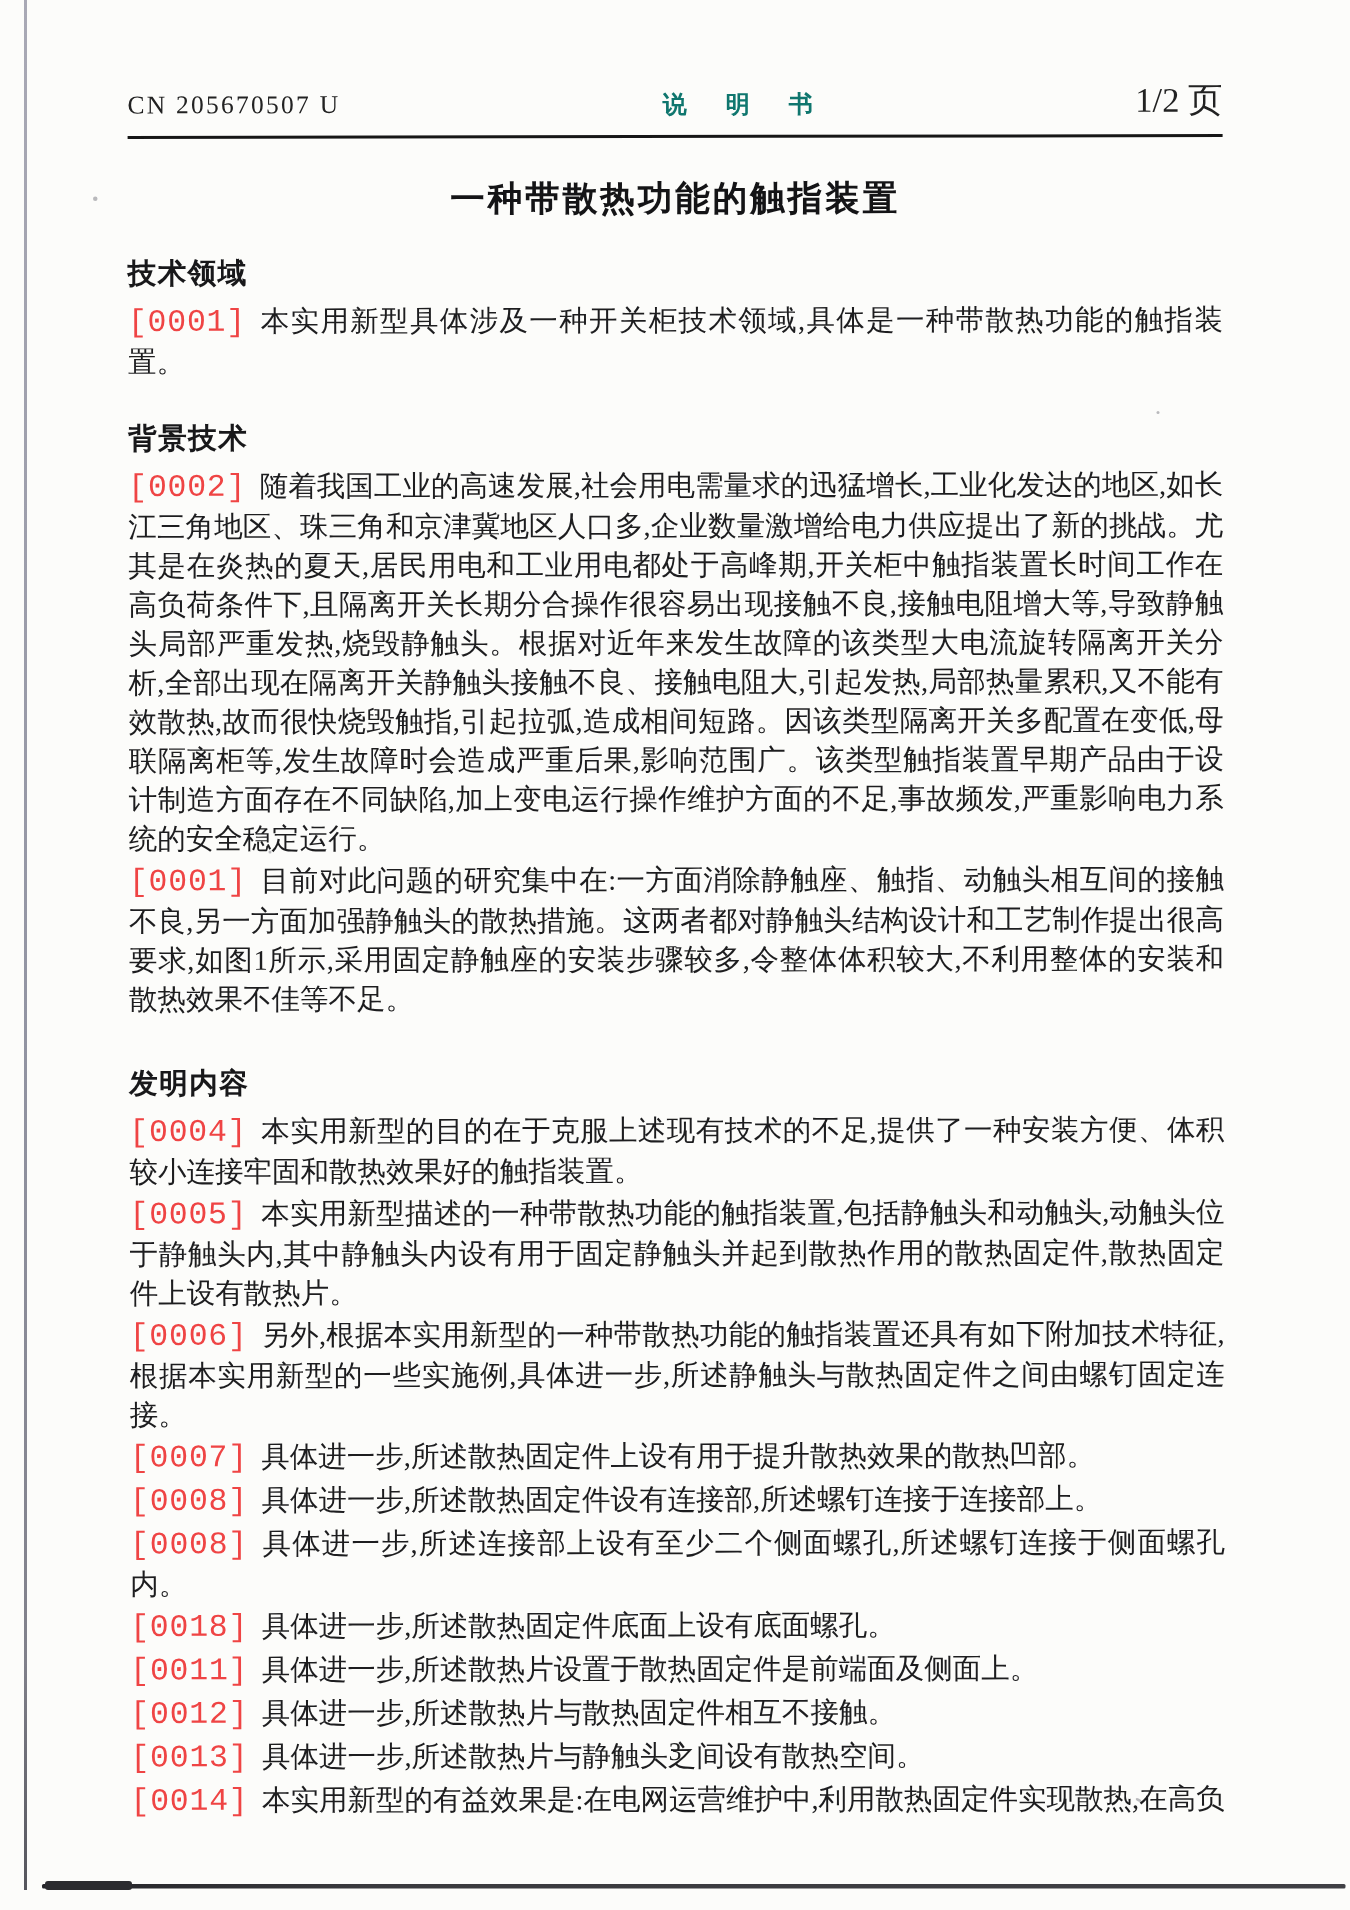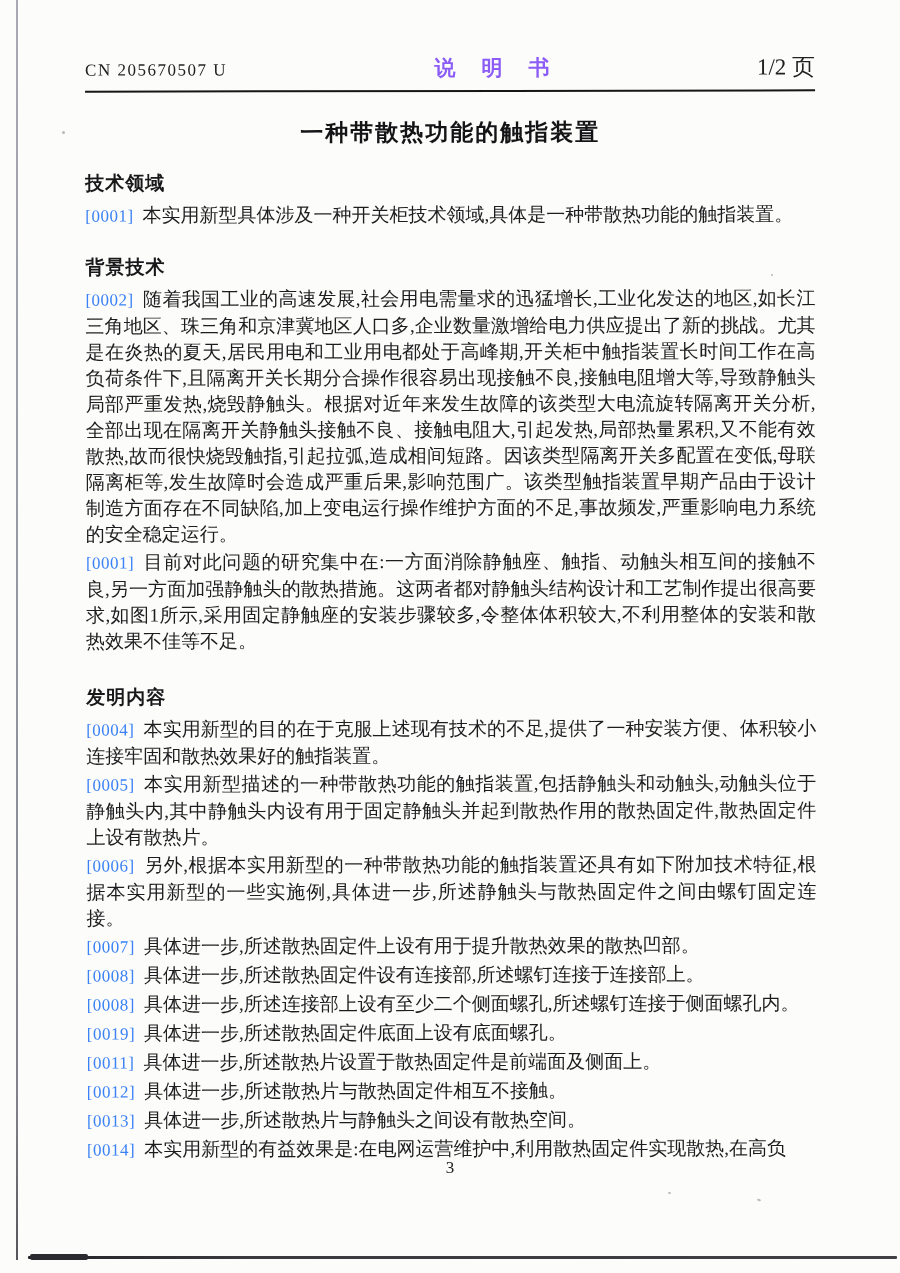--- a/index.html
+++ b/index.html
@@ -63,24 +63,24 @@
   }
   .doc-num {
     font-family: "Liberation Serif", serif;
     font-size: 17px;
     letter-spacing: 1.5px;
     color: #222;
   }
   .doc-type {
     font-family: "Liberation Sans", sans-serif;
     font-weight: 700;
-    font-size: 21px;
+    font-size: 16px;
     letter-spacing: 26px;
     margin-left: 26px; 
-    color: #8b5cf6;
+    color: #0f766e;
   }
   .page-ind {
     font-family: "Liberation Serif", serif;
     font-size: 23px;
     color: #222;
   }
   .title {
     margin: 25px 0 0 0;
     text-align: center;
     font-family: "Liberation Sans", sans-serif;
@@ -106,25 +106,25 @@
     margin: 0;
     font-family: "Liberation Serif", serif;
     font-size: 19px;
     line-height: 26px;
     text-align: justify;
     word-break: break-all;
     color: #1d1d1f;
   }
   p.para + p.para { margin-top: 2px; }
   .pnum {
-    font-family: Liberation Serif, serif;
-    font-size: 17px;
+    font-family: Liberation Mono, monospace;
+    font-size: 21px;
     letter-spacing: 0.5px;
     margin-right: 9px;
-    color: #3b82f6;
+    color: #ef4444;
   }
   .footer {
     position: absolute;
     left: 0; right: 0; top: 1158px;
     text-align: center;
     font-family: "Liberation Serif", serif;
     font-size: 17px;
     color: #222;
   }
 </style>
@@ -160,21 +160,21 @@
           <p class="para"><span class="pnum">[0001]</span><span>目前对此问题的研究集中在:一方面消除静触座、触指、动触头相互间的接触不良,另一方面加强静触头的散热措施。这两者都对静触头结构设计和工艺制作提出很高要求,如图1所示,采用固定静触座的安装步骤较多,令整体体积较大,不利用整体的安装和散热效果不佳等不足。</span></p>
         </section>
         <section>
           <h2 class="sec-heading">发明内容</h2>
           <p class="para"><span class="pnum">[0004]</span><span>本实用新型的目的在于克服上述现有技术的不足,提供了一种安装方便、体积较小连接牢固和散热效果好的触指装置。</span></p>
           <p class="para"><span class="pnum">[0005]</span><span>本实用新型描述的一种带散热功能的触指装置,包括静触头和动触头,动触头位于静触头内,其中静触头内设有用于固定静触头并起到散热作用的散热固定件,散热固定件上设有散热片。</span></p>
           <p class="para"><span class="pnum">[0006]</span><span>另外,根据本实用新型的一种带散热功能的触指装置还具有如下附加技术特征,根据本实用新型的一些实施例,具体进一步,所述静触头与散热固定件之间由螺钉固定连接。</span></p>
           <p class="para"><span class="pnum">[0007]</span><span>具体进一步,所述散热固定件上设有用于提升散热效果的散热凹部。</span></p>
           <p class="para"><span class="pnum">[0008]</span><span>具体进一步,所述散热固定件设有连接部,所述螺钉连接于连接部上。</span></p>
           <p class="para"><span class="pnum">[0008]</span><span>具体进一步,所述连接部上设有至少二个侧面螺孔,所述螺钉连接于侧面螺孔内。</span></p>
-          <p class="para"><span class="pnum">[0019]</span><span>具体进一步,所述散热固定件底面上设有底面螺孔。</span></p>
+          <p class="para"><span class="pnum">[0018]</span><span>具体进一步,所述散热固定件底面上设有底面螺孔。</span></p>
           <p class="para"><span class="pnum">[0011]</span><span>具体进一步,所述散热片设置于散热固定件是前端面及侧面上。</span></p>
           <p class="para"><span class="pnum">[0012]</span><span>具体进一步,所述散热片与散热固定件相互不接触。</span></p>
           <p class="para"><span class="pnum">[0013]</span><span>具体进一步,所述散热片与静触头之间设有散热空间。</span></p>
           <p class="para"><span class="pnum">[0014]</span><span>本实用新型的有益效果是:在电网运营维护中,利用散热固定件实现散热,在高负</span></p>
         </section>
       </div>
   </div>
 
   <div class="footer">3</div>
 </div>

